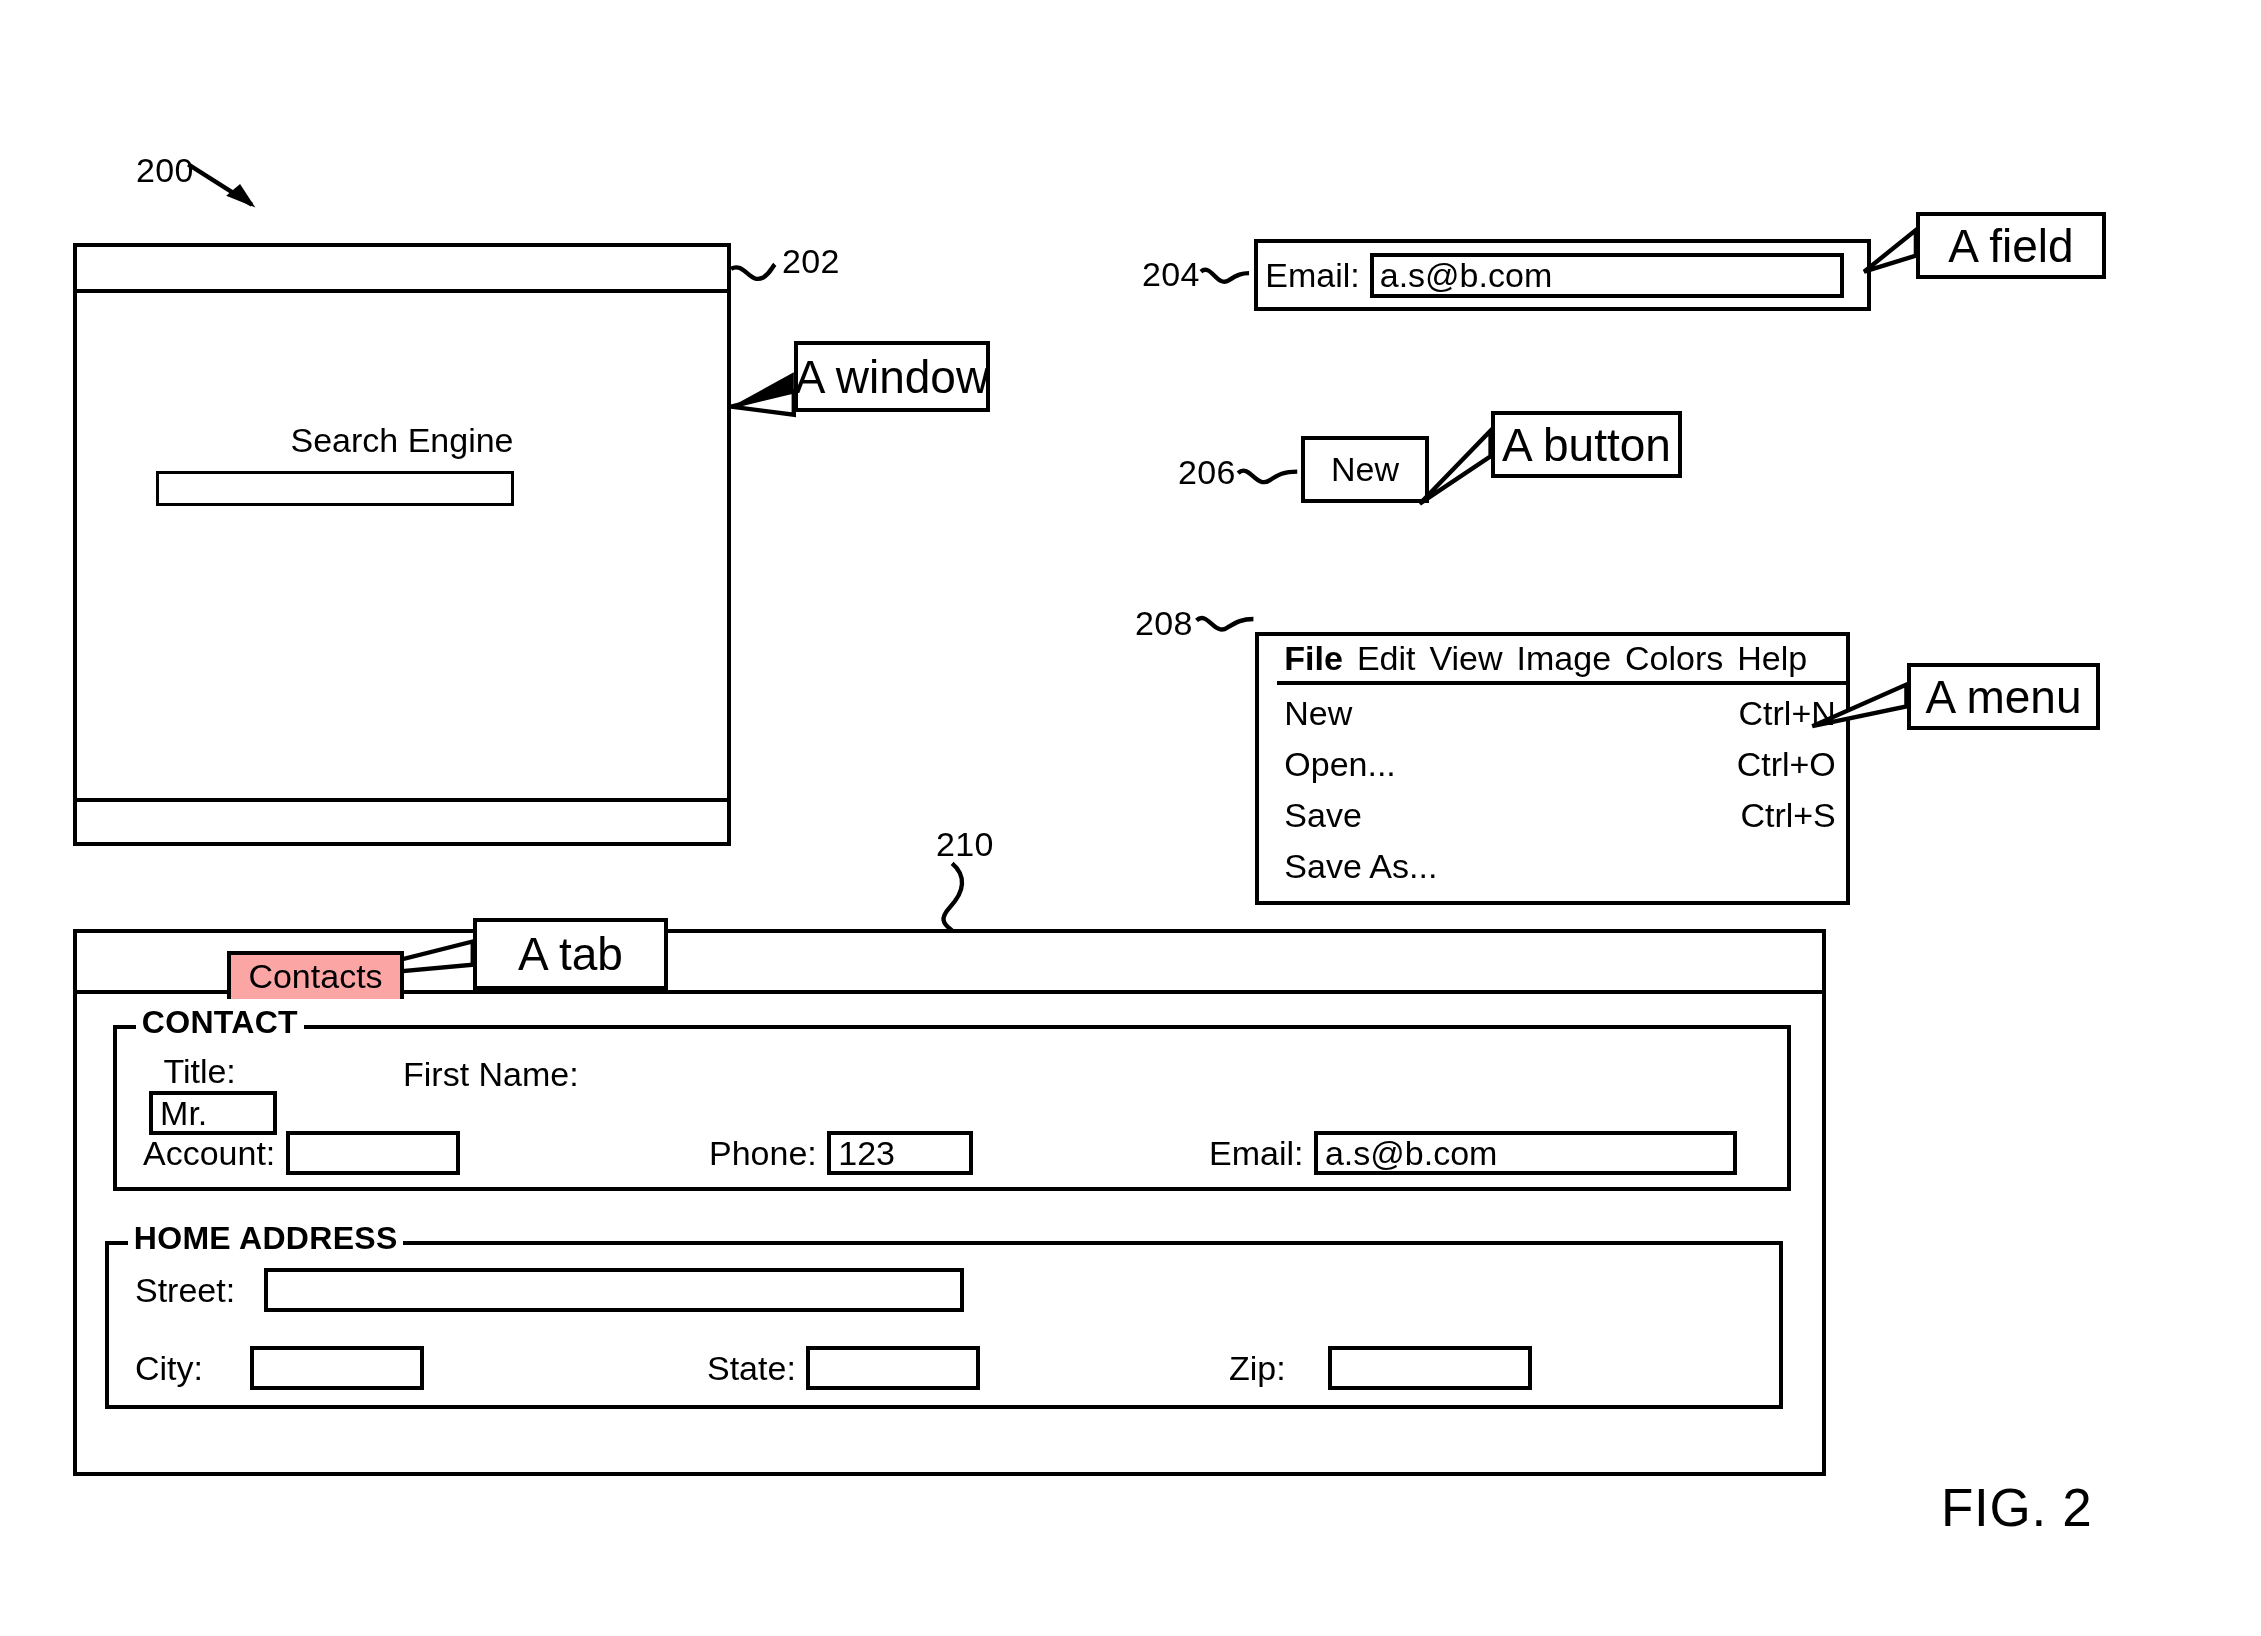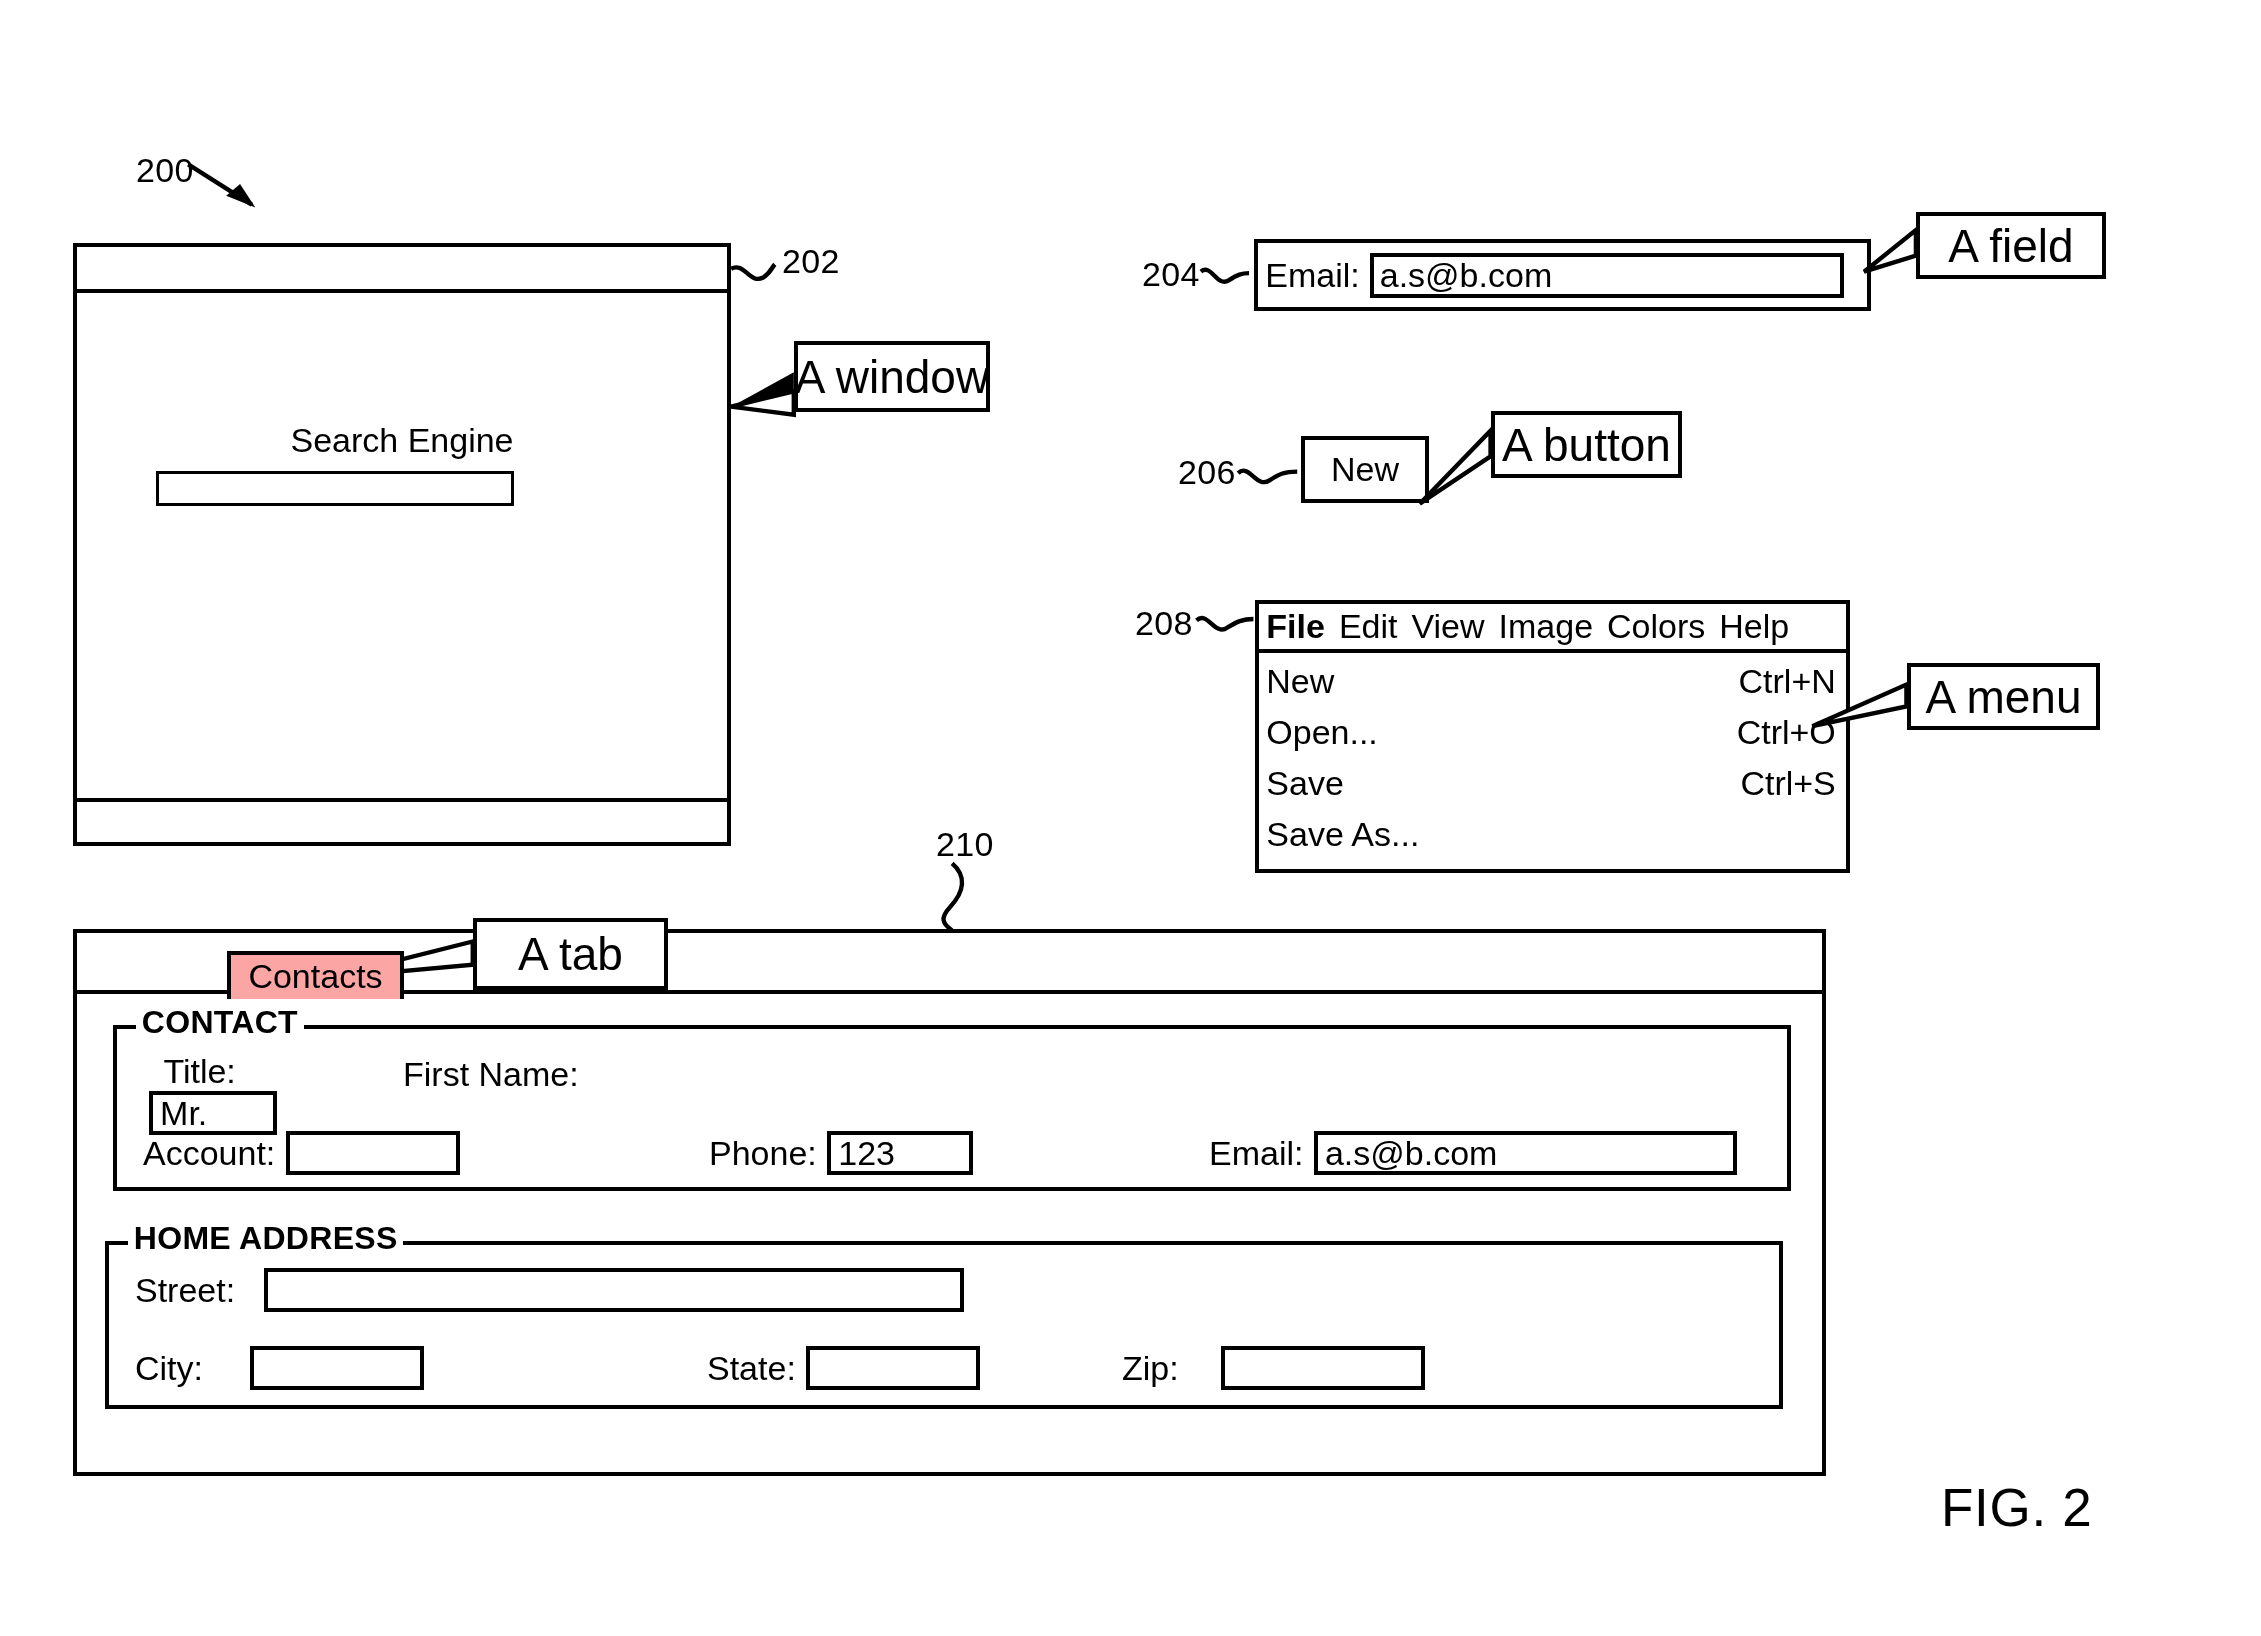--- a/index.html
+++ b/index.html
@@ -117,22 +117,22 @@
     left: 1301px; top: 436px;
     width: 128px; height: 67px;
     display: flex;
     align-items: center;
     justify-content: center;
     font-size: 34px;
   }
 
   
   #menu-208 {
-    left: 1255px; top: 600px;
-    width: 595px; height: 273px;
+    left: 1255px; top: 632px;
+    width: 595px; height: 273px; padding-left: 18px;
   }
   #menubar {
     height: 45px;
     border-bottom: 4.4px solid #000;
     display: flex;
     align-items: center;
     padding-left: 7.3px;
     font-size: 34px;
     gap: 14px;
   }
@@ -347,21 +347,21 @@
       </div>
 
       <div class="field-row" style="left:26px; top:101px;">
         <span class="field-label">City:</span>
         <div class="textbox" style="width:174px; margin-left:47px;"></div>
       </div>
       <div class="field-row" style="left:598px; top:101px;">
         <span class="field-label">State:</span>
         <div class="textbox" style="width:174px; margin-left:10.2px;"></div>
       </div>
-      <div class="field-row" style="left:1013px; top:101px;gap:32px;">
+      <div class="field-row" style="left:1120px; top:101px;gap:32px;">
         <span class="field-label">Zip:</span>
         <div class="textbox" style="width:204px; margin-left:10.2px;"></div>
       </div>
     </div>
   </div>
 
   <div class="callout" style="left:473px; top:918px; width:195px; height:72px;">A tab</div>
 
   <svg id="leaders" viewBox="0 0 3099 2243">
 

